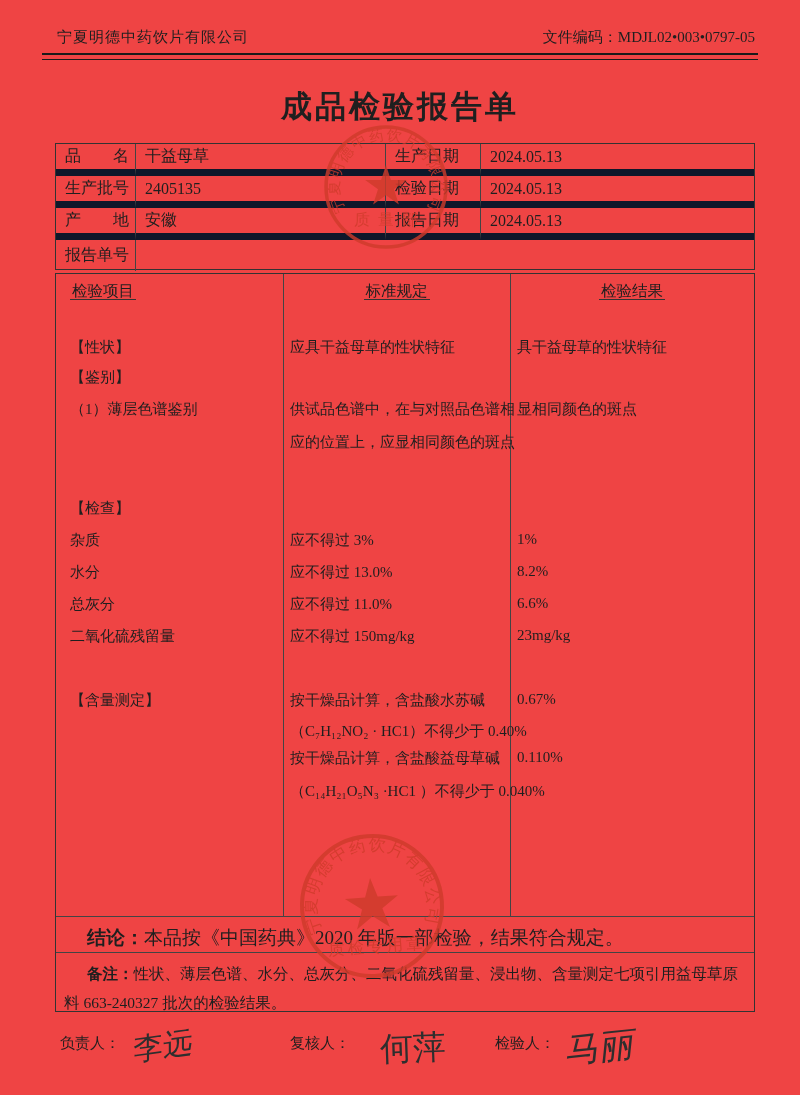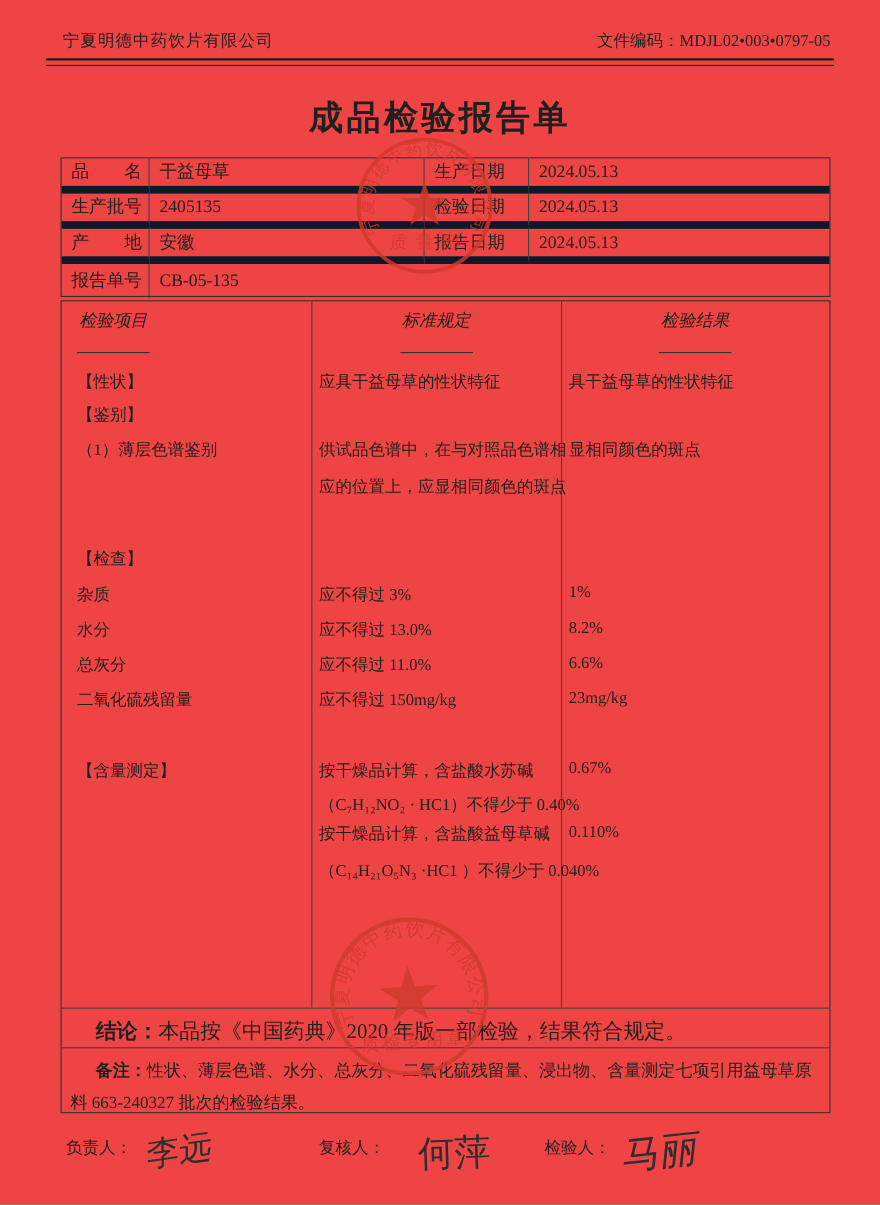--- a/index.html
+++ b/index.html
@@ -22,21 +22,21 @@
   .br{border-right:1px solid #444;}
   .bb{border-bottom:7px solid #0f172a;}
   .span3{grid-column:2/5;}
   
   .main{left:55px;top:273px;width:700px;height:739px;border:1.5px solid #333;box-sizing:border-box;}
   .vline{position:absolute;top:0;width:1px;height:642px;background:#444;}
   .v1{left:227px;} .v2{left:454px;}
   .hline{position:absolute;left:0;width:100%;height:1px;background:#444;}
   .h1{top:642px;} .h2{top:678px;}
   .th{position:absolute;top:7px;font-size:15.5px;}
-  .th span{border-bottom:1px solid #333;padding:0 2px 20px 2px;font-style:italic;}
+  .th span{border-bottom:1px solid #333;padding:0 2px 0 2px;}
   .th1{left:14px;} .th2{left:227px;width:227px;text-align:center;} .th3{left:454px;width:244px;text-align:center;}
   .trow{position:absolute;left:0;width:100%;height:22px;font-size:15px;}
   .ci{position:absolute;left:14px;white-space:nowrap;}
   .cs{position:absolute;left:234px;white-space:nowrap;}
   .cr{position:absolute;left:461px;white-space:nowrap;}
   .concl{position:absolute;left:8px;top:651px;width:685px;font-size:19px;text-indent:23px;}
   .remark{position:absolute;left:8px;top:685px;width:686px;font-size:15.5px;line-height:29px;text-indent:23px;}
   .blabel{font-weight:bold;}
   
   .sig-label{font-size:15px;top:1034px;}
@@ -67,21 +67,20 @@
     <div class="cell br bb">2405135</div>
     <div class="cell br bb">检验日期</div>
     <div class="cell bb">2024.05.13</div>
 
     <div class="cell br bb">产　　地</div>
     <div class="cell br bb">安徽</div>
     <div class="cell br bb">报告日期</div>
     <div class="cell bb">2024.05.13</div>
 
     <div class="cell br">报告单号</div>
-    <div class="cell span3">CB-05-135</div>
   </div>
 
   <div class="abs main">
     <div class="vline v1"></div>
     <div class="vline v2"></div>
     <div class="hline h1"></div>
     <div class="hline h2"></div>
 
     <div class="th th1"><span>检验项目</span></div>
     <div class="th th2"><span>标准规定</span></div>

